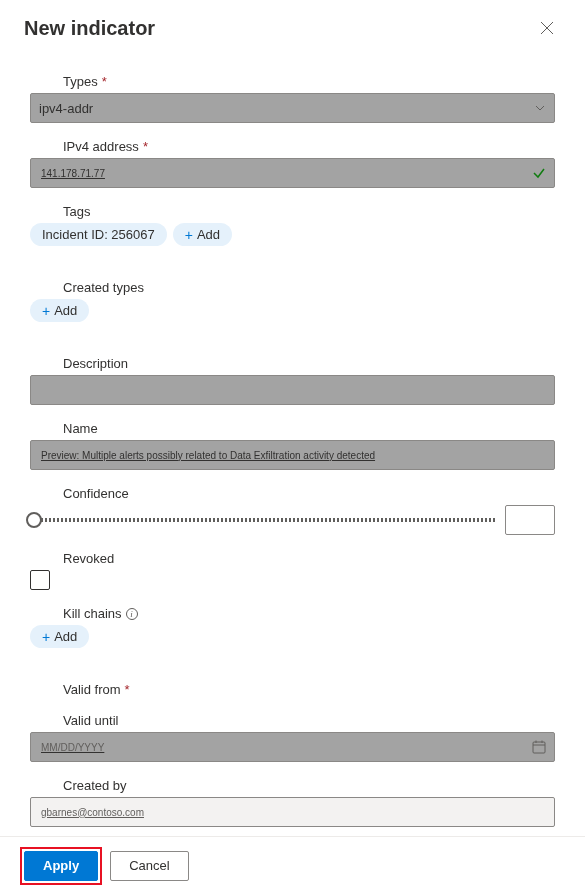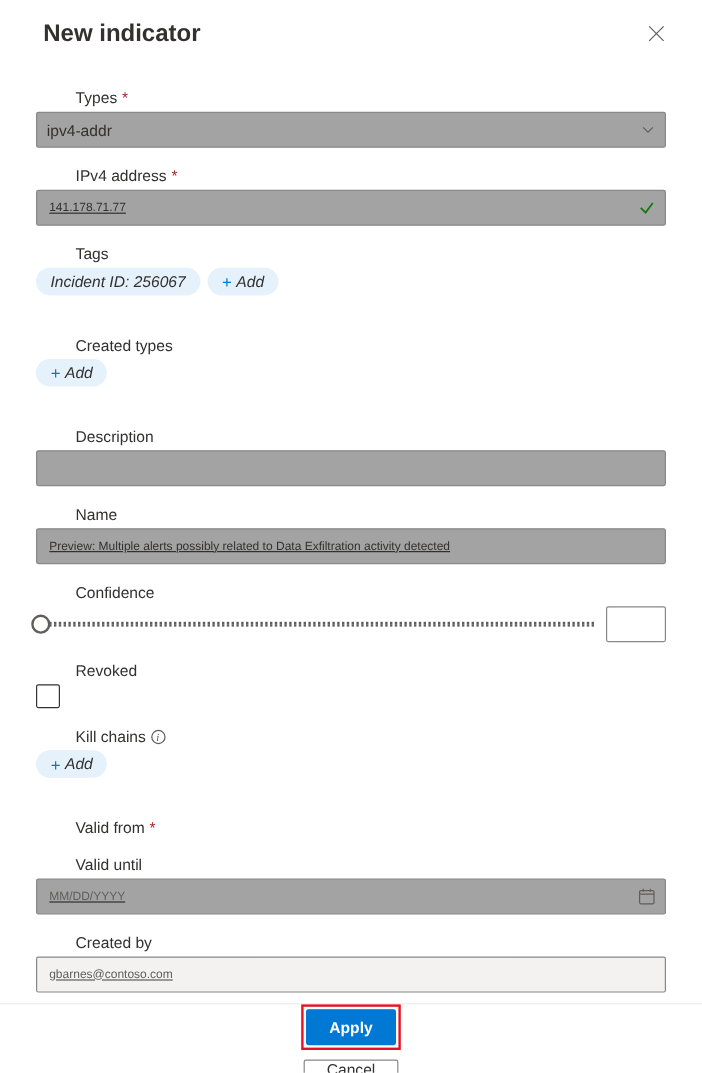--- a/index.html
+++ b/index.html
@@ -12,21 +12,20 @@
     color: #323130;
     background: #fff;
     position: relative;
     overflow: hidden;
   }
   .panel-header {
     display: flex;
     justify-content: space-between;
     align-items: center;
     padding: 14px 24px 8px 24px;
-    margin-left: 12px;
   }
   .panel-title {
     font-size: 20px;
     font-weight: 600;
     color: #323130;
   }
   .close-btn {
     width: 28px; height: 28px;
     display: flex; align-items: center; justify-content: center;
     cursor: pointer;
@@ -92,21 +91,21 @@
   }
   .text-input.date .cal {
     position: absolute; right: 8px; top: 50%; transform: translateY(-50%);
     color: #605e5c;
   }
   .text-input.focused { border-color: #5b2e91; box-shadow: 0 0 0 1px #5b2e91 inset; }
   .text-input.readonly { background: #f3f2f1; color: #605e5c; }
   .text-input.readonly input { color: #605e5c; }
   .text-input.placeholder input::placeholder { color: #605e5c; }
 
-  .pill-row { display: flex; gap: 6px; flex-wrap: wrap; font-style: italic; }
+  .pill-row { display: flex; gap: 6px; flex-wrap: wrap; }
   .pill {
     background: #e5f1fb;
     border-radius: 12px;
     padding: 4px 12px;
     font-size: 13px;
     color: #323130;
     display: inline-flex;
     align-items: center;
     gap: 4px;
   }
@@ -153,21 +152,20 @@
   .footer {
     position: absolute;
     left: 0; right: 0; bottom: 0;
     height: 58px;
     border-top: 1px solid #edebe9;
     display: flex;
     align-items: center;
     padding: 0 20px;
     gap: 8px;
     background: #fff;
-    flex-direction: column;
   }
   .btn {
     height: 30px;
     padding: 0 18px;
     border-radius: 2px;
     font-size: 13px;
     display: inline-flex;
     align-items: center;
     justify-content: center;
     cursor: pointer;

